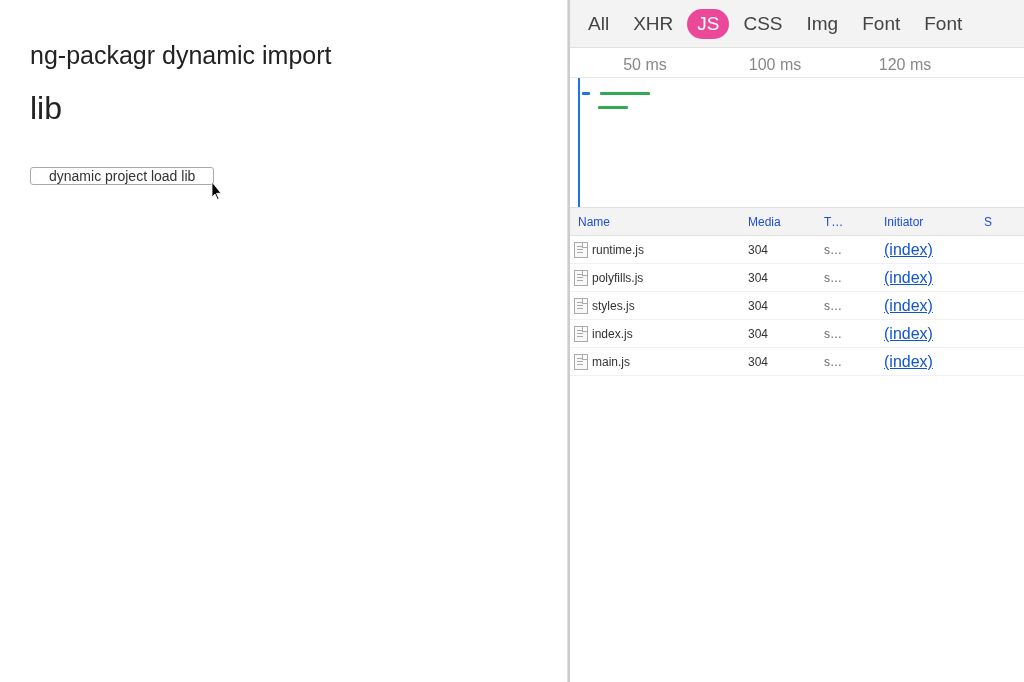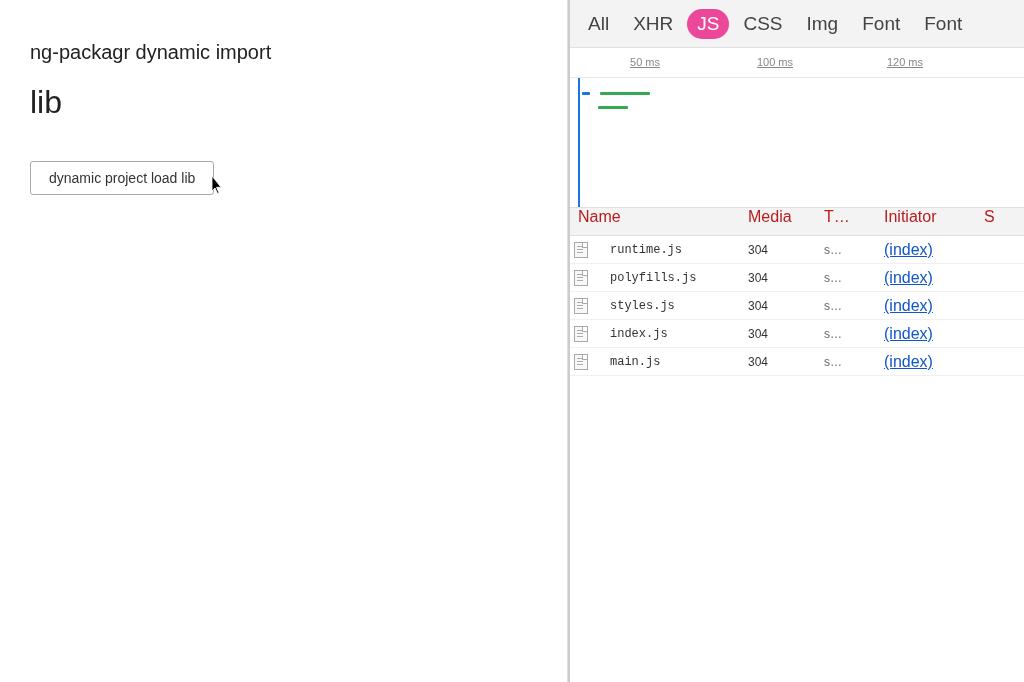--- a/index.html
+++ b/index.html
@@ -15,36 +15,36 @@
 
     
     .left-pane {
       width: 568px;
       min-width: 568px;
       padding: 40px 30px;
       background: #fff;
       border-right: 1px solid #e0e0e0;
     }
     .page-title {
-      font-size: 20px;
+      font-size: 25px;
       font-weight: 400;
       color: #222;
       margin-bottom: 20px;
       line-height: 1.2;
     }
     .page-subtitle {
       font-size: 32px;
       font-weight: 400;
       color: #222;
       margin-bottom: 40px;
       margin-top: 17px;
     }
     .load-lib-button {
       display: inline-block;
-      padding: 8px 18px;
+      padding: 0 18px;
       border: 1px solid #aaa;
       background: #fff;
       border-radius: 3px;
       font-size: 14px;
       color: #333;
       cursor: pointer;
       font-family: inherit;
     }
 
     
@@ -93,25 +93,24 @@
     .timeline-ruler {
       display: flex;
       align-items: flex-start;
       padding-top: 8px;
       padding-left: 10px;
       gap: 0;
       height: 30px;
       border-bottom: 1px solid #e8e8e8;
     }
     .ruler-mark {
-      font-size: 11px;
+      font-size: 16px;
       color: #888;
       width: 130px;
       text-align: center;
-      text-decoration: underline;
     }
     .waterfall-content {
       position: relative;
       padding: 10px 10px;
       display: flex;
       flex-direction: column;
       gap: 4px;
     }
     .waterfall-bar-row {
       display: flex;
@@ -149,27 +148,27 @@
 
     
     .network-table {
       flex: 1;
       overflow: auto;
       display: flex;
       flex-direction: column;
     }
     .table-header {
       display: flex;
-      align-items: flex-start;
+      align-items: center;
       height: 28px;
       border-bottom: 1px solid #e0e0e0;
       background: #f3f3f3;
-      font-size: 16px;
+      font-size: 12px;
       font-weight: 500;
-      color: #b91c1c;
+      color: #1d4ed8;
       position: sticky;
       top: 0;
       z-index: 1;
     }
     .col-name { width: 170px; min-width: 170px; padding-left: 8px; }
     .col-status { width: 80px; min-width: 80px; padding-left: 8px; }
     .col-type { width: 60px; min-width: 60px; padding-left: 4px; }
     .col-initiator { width: 100px; min-width: 100px; padding-left: 4px; }
     .col-size { width: 60px; min-width: 60px; padding-left: 4px; }
 
@@ -180,24 +179,23 @@
       border-bottom: 1px solid #f0f0f0;
       font-size: 12px;
       color: #333;
     }
     .col-name-cell {
       width: 170px;
       min-width: 170px;
       padding-left: 4px;
       display: flex;
       align-items: center;
-      gap: 22px;
+      gap: 4px;
       overflow: hidden;
       white-space: nowrap;
-      font-family: Liberation Mono, monospace;
     }
     .col-name-cell .file-icon {
       width: 14px;
       height: 16px;
       border: 1px solid #aaa;
       display: flex;
       flex-direction: column;
       justify-content: center;
       align-items: center;
       flex-shrink: 0;

